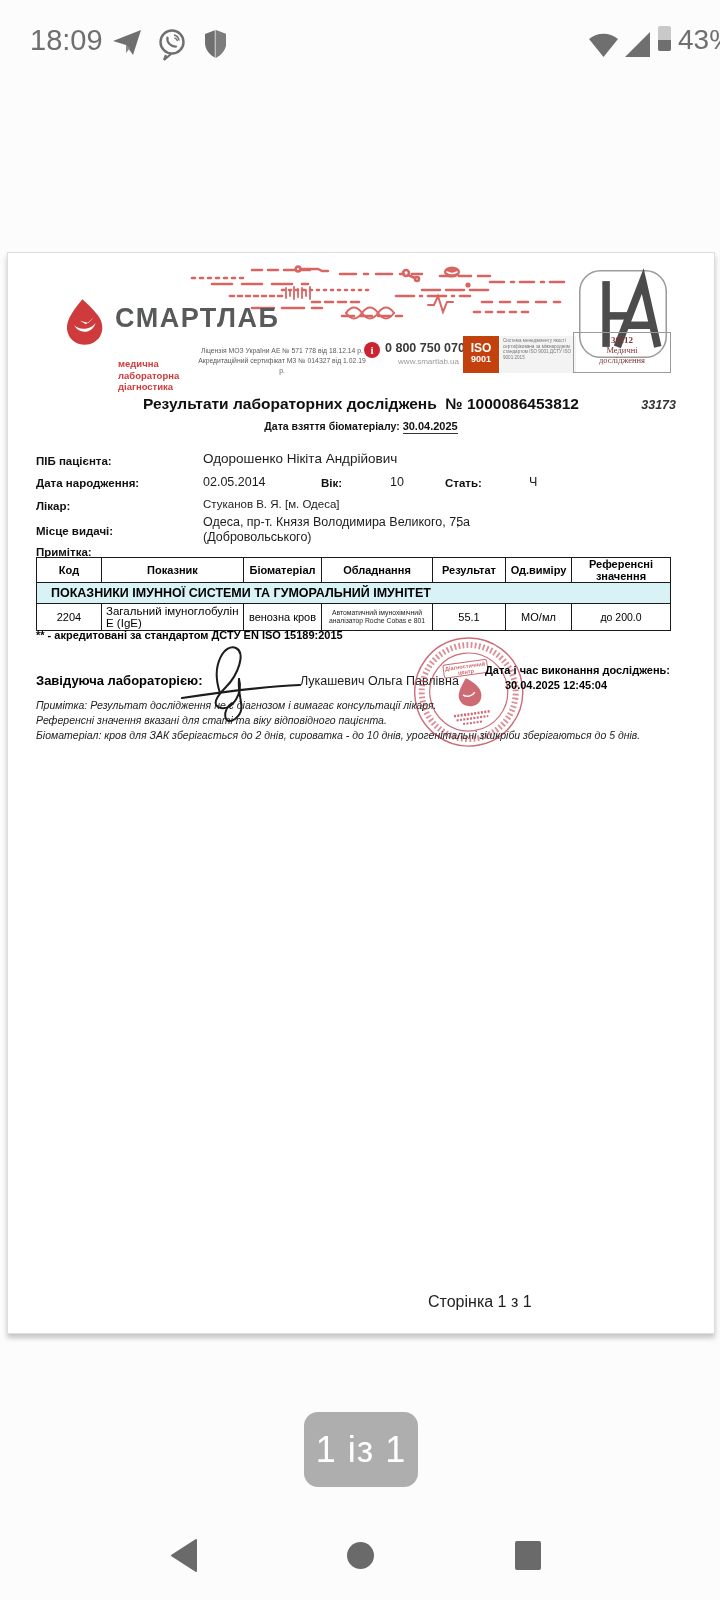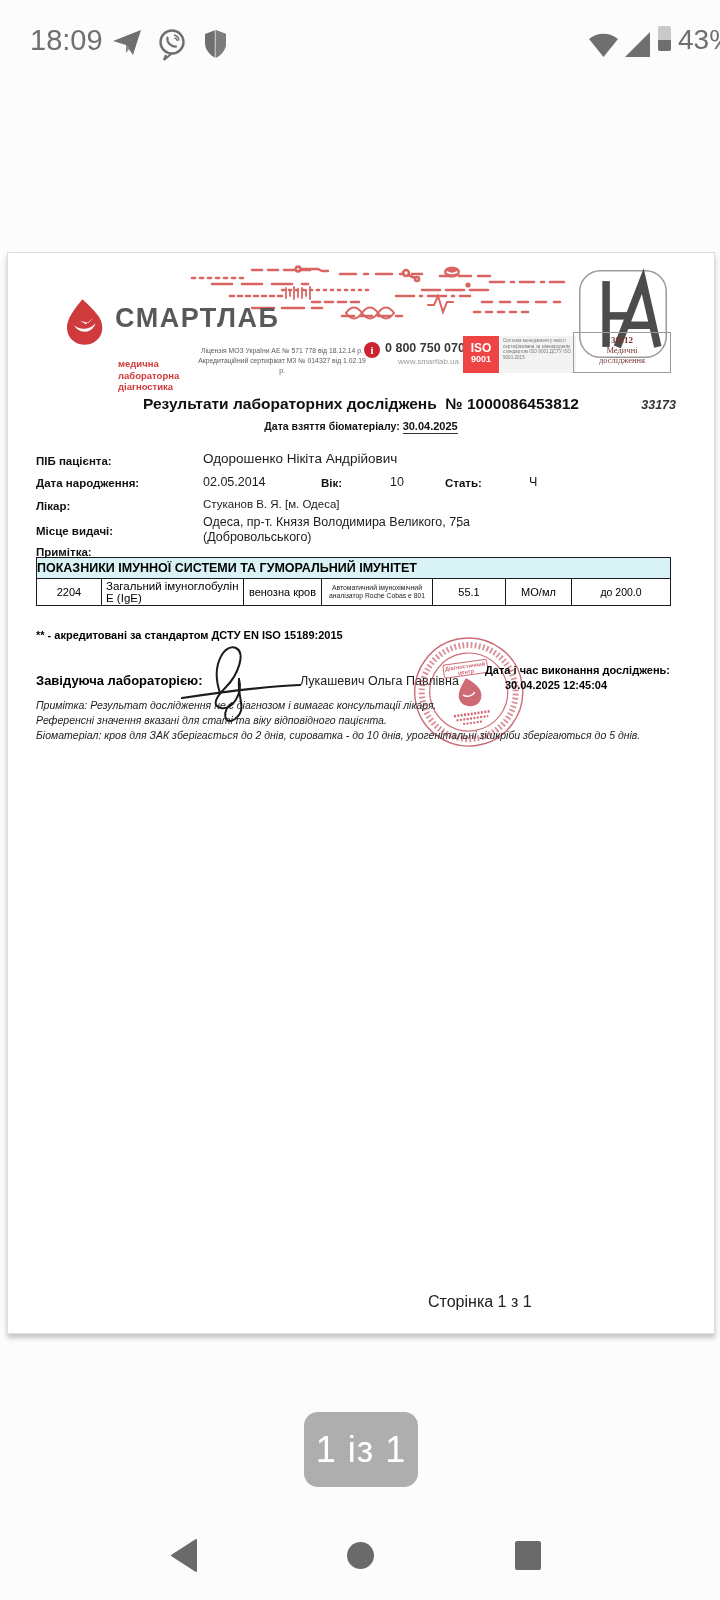--- a/index.html
+++ b/index.html
@@ -22,21 +22,21 @@
   .doodles{left:182px;top:10px;}
   .monogram{left:568px;top:14px;}
   .droplogo{left:54px;top:44px;}
   .brandname{left:107px;top:50px;font-size:27px;font-weight:bold;color:#58595b;letter-spacing:1.5px;}
   .tagline{left:110px;top:105px;font-size:9.5px;font-weight:bold;color:#cf3a3c;line-height:11.5px;}
   .license{left:188px;top:93px;width:172px;font-size:6.8px;color:#5a5a5a;text-align:center;line-height:10px;}
   .info-ic{left:356px;top:89px;width:16px;height:16px;border-radius:50%;background:#cc2330;color:#fff;
            font-weight:bold;font-size:11px;text-align:center;line-height:16px;font-family:"Liberation Serif",serif;}
   .phone{left:377px;top:88px;font-size:12.5px;font-weight:bold;color:#3a3a3a;}
   .website{left:377px;top:104px;width:74px;font-size:8px;color:#9a9a9a;text-align:right;}
-  .isobadge{left:455px;top:83px;width:36px;height:37px;background:#ef4444;color:#fff;text-align:center;}
+  .isobadge{left:455px;top:83px;width:36px;height:37px;background:#c2410c;color:#fff;text-align:center;}
   .isobadge .l1{display:block;font-size:12px;font-weight:bold;margin-top:6px;line-height:12px;}
   .isobadge .l2{display:block;font-size:9px;font-weight:bold;line-height:10px;}
   .isotext{left:492px;top:83px;width:70px;height:33px;background:#f3f3f3;font-size:4.6px;color:#777;
            line-height:5.6px;padding:2px 3px;}
   .deptbox{left:565px;top:79px;width:96px;height:39px;border:1px solid #9a9a9a;text-align:center;
            font-family:"Liberation Serif",serif;color:#7d3535;}
   .deptbox .c{display:block;font-size:9px;font-weight:bold;margin-top:2px;line-height:10px;}
   .deptbox .n{display:block;font-size:8.5px;line-height:10px;}
   
   .titlerow{left:0;top:142px;width:706px;text-align:center;font-size:15.5px;font-weight:bold;color:#101010;}
@@ -44,21 +44,21 @@
   .daterow{left:0;top:167px;width:706px;text-align:center;font-size:10.5px;color:#111;}
   .daterow .lbl{font-weight:bold;}
   .daterow .val{font-weight:bold;font-size:11px;border-bottom:1.5px solid #333;padding-bottom:1px;}
   
   .plabel{font-weight:bold;font-size:11.5px;color:#111;}
   .pval{font-size:12.5px;color:#1c1c1c;}
   
   .lab-table{left:28px;top:304px;width:634px;border-collapse:collapse;table-layout:fixed;}
   .lab-table td,.lab-table th{border:1px solid #1a1a1a;padding:0 2px;overflow:hidden;}
   .lab-table th{font-size:11px;font-weight:bold;height:20px;text-align:center;color:#000;}
-  .sectionrow td{background:#d8f2f6;font-size:12.5px;font-weight:bold;height:20px;text-align:left;padding-left:0;color:#000;}
+  .sectionrow td{background:#d8f2f6;font-size:12.5px;font-weight:bold;height:20px;text-align:left;padding-left:14px;color:#000;}
   .datarow td{height:26px;text-align:center;font-size:11px;color:#000;}
   .datarow .name{text-align:left;font-size:11.5px;padding-left:4px;}
   .datarow .equip{font-size:6.8px;line-height:8px;color:#222;}
   .datarow .ref{font-size:10.5px;}
   .accred{left:28px;top:376px;font-size:11px;font-weight:bold;color:#000;}
   
   .siglabel{left:28px;top:420px;font-size:13px;font-weight:bold;color:#000;}
   .sigsvg{left:172px;top:382px;}
   .signame{left:292px;top:421px;font-size:12.5px;color:#1c1c1c;}
   .stamp{left:403px;top:381px;transform:rotate(-8deg);}
@@ -229,20 +229,29 @@
       <colgroup>
           <col style="width:65px">
           <col style="width:142px">
           <col style="width:78px">
           <col style="width:111px">
           <col style="width:73px">
           <col style="width:66px">
           <col style="width:99px">
         </colgroup>
       <tbody>
+          <tr>
+        <th>Код</th>
+        <th>Показник</th>
+        <th>Біоматеріал</th>
+        <th>Обладнання</th>
+        <th>Результат</th>
+        <th>Од.виміру</th>
+        <th>Референсні значення</th>
+      </tr>
       <tr class="sectionrow">
         <td colspan="7">ПОКАЗНИКИ ІМУННОЇ СИСТЕМИ ТА ГУМОРАЛЬНИЙ ІМУНІТЕТ</td>
       </tr>
       <tr class="datarow">
         <td>2204</td>
         <td class="name">Загальний імуноглобулін E (IgE)</td>
         <td>венозна кров</td>
         <td class="equip">Автоматичний імунохімічний аналізатор Roche Cobas e 801</td>
         <td>55.1</td>
         <td>МО/мл</td>

